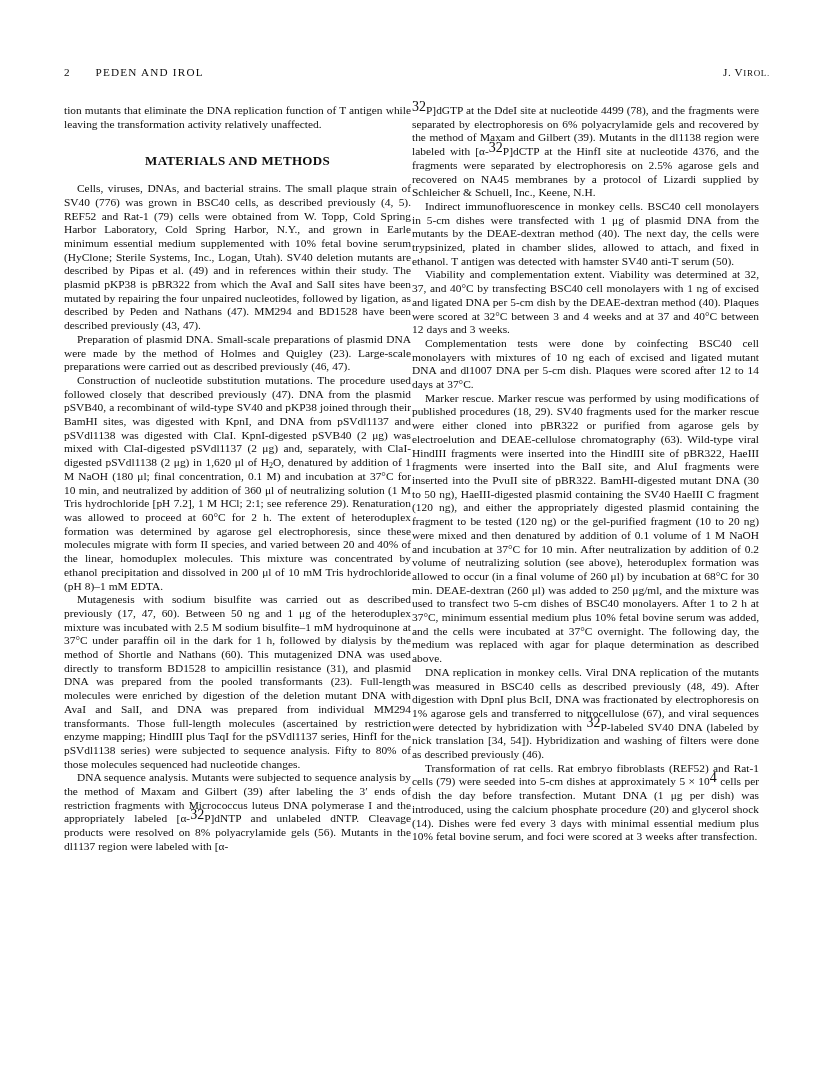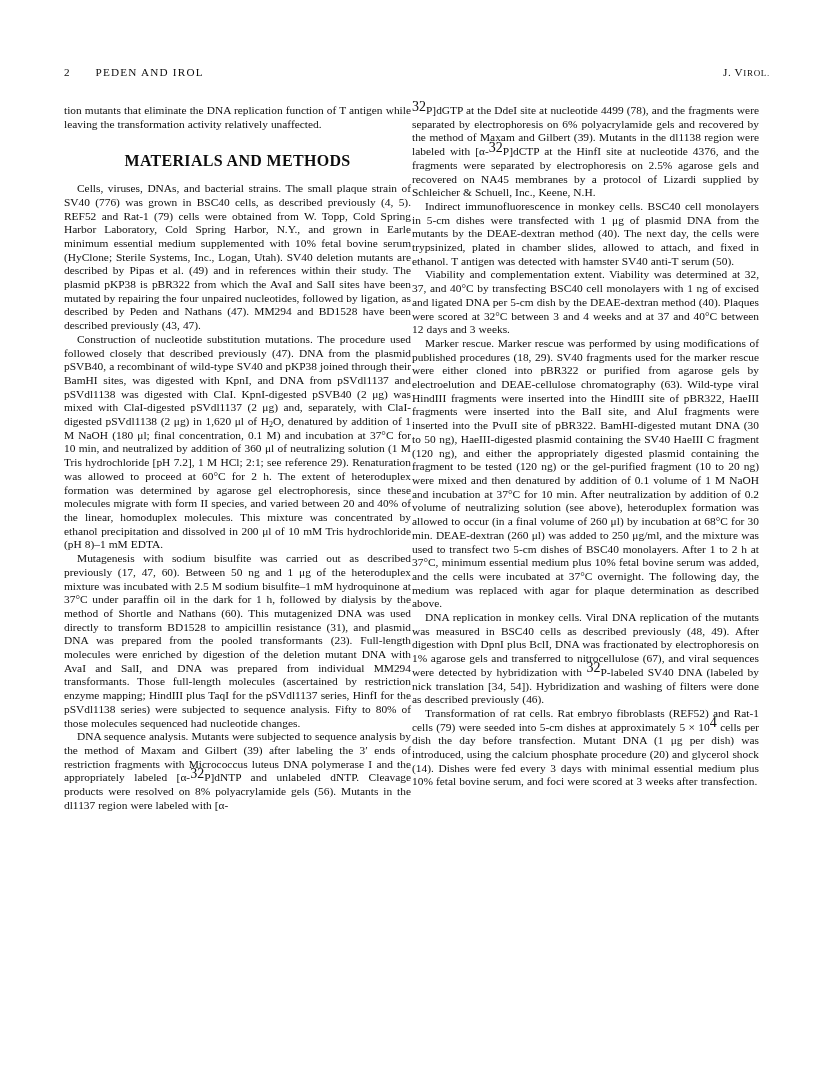--- a/index.html
+++ b/index.html
@@ -38,21 +38,21 @@
     font-size: 11.4px;
     line-height: 13.7px;
     word-spacing: 0.2px;
   }
   .col p { margin: 0; }
   p.indent { text-indent: 13px; }
   p.noindent { text-indent: 0; }
   .section-heading {
     text-align: center;
     font-weight: bold;
-    font-size: 16px;
+    font-size: 13px;
     letter-spacing: 0.3px;
     margin: 23px 0 14px 0;
   }
   .b { font-weight: normal; }
   .i { }
   .sup { font-size: 14px; line-height: 0; position: relative; top: -3.5px; }
   .sub { font-size: 8px; line-height: 0; position: relative; top: 1.5px; }
 </style>
 </head>
 <body>
@@ -64,26 +64,28 @@
       <span class="authors">PEDEN AND IROL</span>
     </div>
     <div class="header-right journal"><span>J. V</span><span class="sc">IROL.</span></div>
   </div>
 
   <div class="columns">
     <div class="col">
         <p class="noindent"><span>tion mutants that eliminate the DNA replication function of T antigen while leaving the transformation activity relatively unaffected.</span></p>
         <div class="section-heading">MATERIALS AND METHODS</div>
         <p class="indent"><span class="b">Cells, viruses, DNAs, and bacterial strains.</span><span> The small plaque strain of SV40 (776) was grown in BSC40 cells, as described previously (4, 5). REF52 and Rat-1 (79) cells were obtained from W. Topp, Cold Spring Harbor Laboratory, Cold Spring Harbor, N.Y., and grown in Earle minimum essential medium supplemented with 10% fetal bovine serum (HyClone; Sterile Systems, Inc., Logan, Utah). SV40 deletion mutants are described by Pipas et al. (49) and in references within their study. The plasmid pKP38 is pBR322 from which the </span><span class="i">Ava</span><span>I and </span><span class="i">Sal</span><span>I sites have been mutated by repairing the four unpaired nucleotides, followed by ligation, as described by Peden and Nathans (47). MM294 and BD1528 have been described previously (43, 47).</span></p>
+        <p class="indent"><span class="b">Preparation of plasmid DNA.</span><span> Small-scale preparations of plasmid DNA were made by the method of Holmes and Quigley (23). Large-scale preparations were carried out as described previously (46, 47).</span></p>
         <p class="indent"><span class="b">Construction of nucleotide substitution mutations.</span><span> The procedure used followed closely that described previously (47). DNA from the plasmid pSVB40, a recombinant of wild-type SV40 and pKP38 joined through their </span><span class="i">Bam</span><span>HI sites, was digested with </span><span class="i">Kpn</span><span>I, and DNA from pSVdl1137 and pSVdl1138 was digested with </span><span class="i">Cla</span><span>I. </span><span class="i">Kpn</span><span>I-digested pSVB40 (2 μg) was mixed with </span><span class="i">Cla</span><span>I-digested pSVdl1137 (2 μg) and, separately, with </span><span class="i">Cla</span><span>I-digested pSVdl1138 (2 μg) in 1,620 μl of H</span><span class="sub">2</span><span>O, denatured by addition of 1 M NaOH (180 μl; final concentration, 0.1 M) and incubation at 37°C for 10 min, and neutralized by addition of 360 μl of neutralizing solution (1 M Tris hydrochloride [pH 7.2], 1 M HCl; 2:1; see reference 29). Renaturation was allowed to proceed at 60°C for 2 h. The extent of heteroduplex formation was determined by agarose gel electrophoresis, since these molecules migrate with form II species, and varied between 20 and 40% of the linear, homoduplex molecules. This mixture was concentrated by ethanol precipitation and dissolved in 200 μl of 10 mM Tris hydrochloride (pH 8)–1 mM EDTA.</span></p>
         <p class="indent"><span>Mutagenesis with sodium bisulfite was carried out as described previously (17, 47, 60). Between 50 ng and 1 μg of the heteroduplex mixture was incubated with 2.5 M sodium bisulfite–1 mM hydroquinone at 37°C under paraffin oil in the dark for 1 h, followed by dialysis by the method of Shortle and Nathans (60). This mutagenized DNA was used directly to transform BD1528 to ampicillin resistance (31), and plasmid DNA was prepared from the pooled transformants (23). Full-length molecules were enriched by digestion of the deletion mutant DNA with </span><span class="i">Ava</span><span>I and </span><span class="i">Sal</span><span>I, and DNA was prepared from individual MM294 transformants. Those full-length molecules (ascertained by restriction enzyme mapping; </span><span class="i">Hind</span><span>III plus </span><span class="i">Taq</span><span>I for the pSVdl1137 series, </span><span class="i">Hinf</span><span>I for the pSVdl1138 series) were subjected to sequence analysis. Fifty to 80% of those molecules sequenced had nucleotide changes.</span></p>
         <p class="indent"><span class="b">DNA sequence analysis.</span><span> Mutants were subjected to sequence analysis by the method of Maxam and Gilbert (39) after labeling the 3′ ends of restriction fragments with </span><span class="i">Micrococcus luteus</span><span> DNA polymerase I and the appropriately labeled [α-</span><span class="sup">32</span><span>P]dNTP and unlabeled dNTP. Cleavage products were resolved on 8% polyacrylamide gels (56). Mutants in the dl1137 region were labeled with [α-</span></p>
       </div>
     <div class="col">
         <p class="noindent"><span class="sup">32</span><span>P]dGTP at the </span><span class="i">Dde</span><span>I site at nucleotide 4499 (78), and the fragments were separated by electrophoresis on 6% polyacrylamide gels and recovered by the method of Maxam and Gilbert (39). Mutants in the dl1138 region were labeled with [α-</span><span class="sup">32</span><span>P]dCTP at the </span><span class="i">Hinf</span><span>I site at nucleotide 4376, and the fragments were separated by electrophoresis on 2.5% agarose gels and recovered on NA45 membranes by a protocol of Lizardi supplied by Schleicher &amp; Schuell, Inc., Keene, N.H.</span></p>
         <p class="indent"><span class="b">Indirect immunofluorescence in monkey cells.</span><span> BSC40 cell monolayers in 5-cm dishes were transfected with 1 μg of plasmid DNA from the mutants by the DEAE-dextran method (40). The next day, the cells were trypsinized, plated in chamber slides, allowed to attach, and fixed in ethanol. T antigen was detected with hamster SV40 anti-T serum (50).</span></p>
         <p class="indent"><span class="b">Viability and complementation extent.</span><span> Viability was determined at 32, 37, and 40°C by transfecting BSC40 cell monolayers with 1 ng of excised and ligated DNA per 5-cm dish by the DEAE-dextran method (40). Plaques were scored at 32°C between 3 and 4 weeks and at 37 and 40°C between 12 days and 3 weeks.</span></p>
+        <p class="indent"><span>Complementation tests were done by coinfecting BSC40 cell monolayers with mixtures of 10 ng each of excised and ligated mutant DNA and dl1007 DNA per 5-cm dish. Plaques were scored after 12 to 14 days at 37°C.</span></p>
         <p class="indent"><span class="b">Marker rescue.</span><span> Marker rescue was performed by using modifications of published procedures (18, 29). SV40 fragments used for the marker rescue were either cloned into pBR322 or purified from agarose gels by electroelution and DEAE-cellulose chromatography (63). Wild-type viral </span><span class="i">Hind</span><span>III fragments were inserted into the </span><span class="i">Hind</span><span>III site of pBR322, </span><span class="i">Hae</span><span>III fragments were inserted into the </span><span class="i">Bal</span><span>I site, and </span><span class="i">Alu</span><span>I fragments were inserted into the </span><span class="i">Pvu</span><span>II site of pBR322. </span><span class="i">Bam</span><span>HI-digested mutant DNA (30 to 50 ng), </span><span class="i">Hae</span><span>III-digested plasmid containing the SV40 </span><span class="i">Hae</span><span>III C fragment (120 ng), and either the appropriately digested plasmid containing the fragment to be tested (120 ng) or the gel-purified fragment (10 to 20 ng) were mixed and then denatured by addition of 0.1 volume of 1 M NaOH and incubation at 37°C for 10 min. After neutralization by addition of 0.2 volume of neutralizing solution (see above), heteroduplex formation was allowed to occur (in a final volume of 260 μl) by incubation at 68°C for 30 min. DEAE-dextran (260 μl) was added to 250 μg/ml, and the mixture was used to transfect two 5-cm dishes of BSC40 monolayers. After 1 to 2 h at 37°C, minimum essential medium plus 10% fetal bovine serum was added, and the cells were incubated at 37°C overnight. The following day, the medium was replaced with agar for plaque determination as described above.</span></p>
         <p class="indent"><span class="b">DNA replication in monkey cells.</span><span> Viral DNA replication of the mutants was measured in BSC40 cells as described previously (48, 49). After digestion with </span><span class="i">Dpn</span><span>I plus </span><span class="i">Bcl</span><span>I, DNA was fractionated by electrophoresis on 1% agarose gels and transferred to nitrocellulose (67), and viral sequences were detected by hybridization with </span><span class="sup">32</span><span>P-labeled SV40 DNA (labeled by nick translation [34, 54]). Hybridization and washing of filters were done as described previously (46).</span></p>
         <p class="indent"><span class="b">Transformation of rat cells.</span><span> Rat embryo fibroblasts (REF52) and Rat-1 cells (79) were seeded into 5-cm dishes at approximately 5 × 10</span><span class="sup">4</span><span> cells per dish the day before transfection. Mutant DNA (1 μg per dish) was introduced, using the calcium phosphate procedure (20) and glycerol shock (14). Dishes were fed every 3 days with minimal essential medium plus 10% fetal bovine serum, and foci were scored at 3 weeks after transfection.</span></p>
       </div>
   </div>
 </div>
 
 </body></html>

